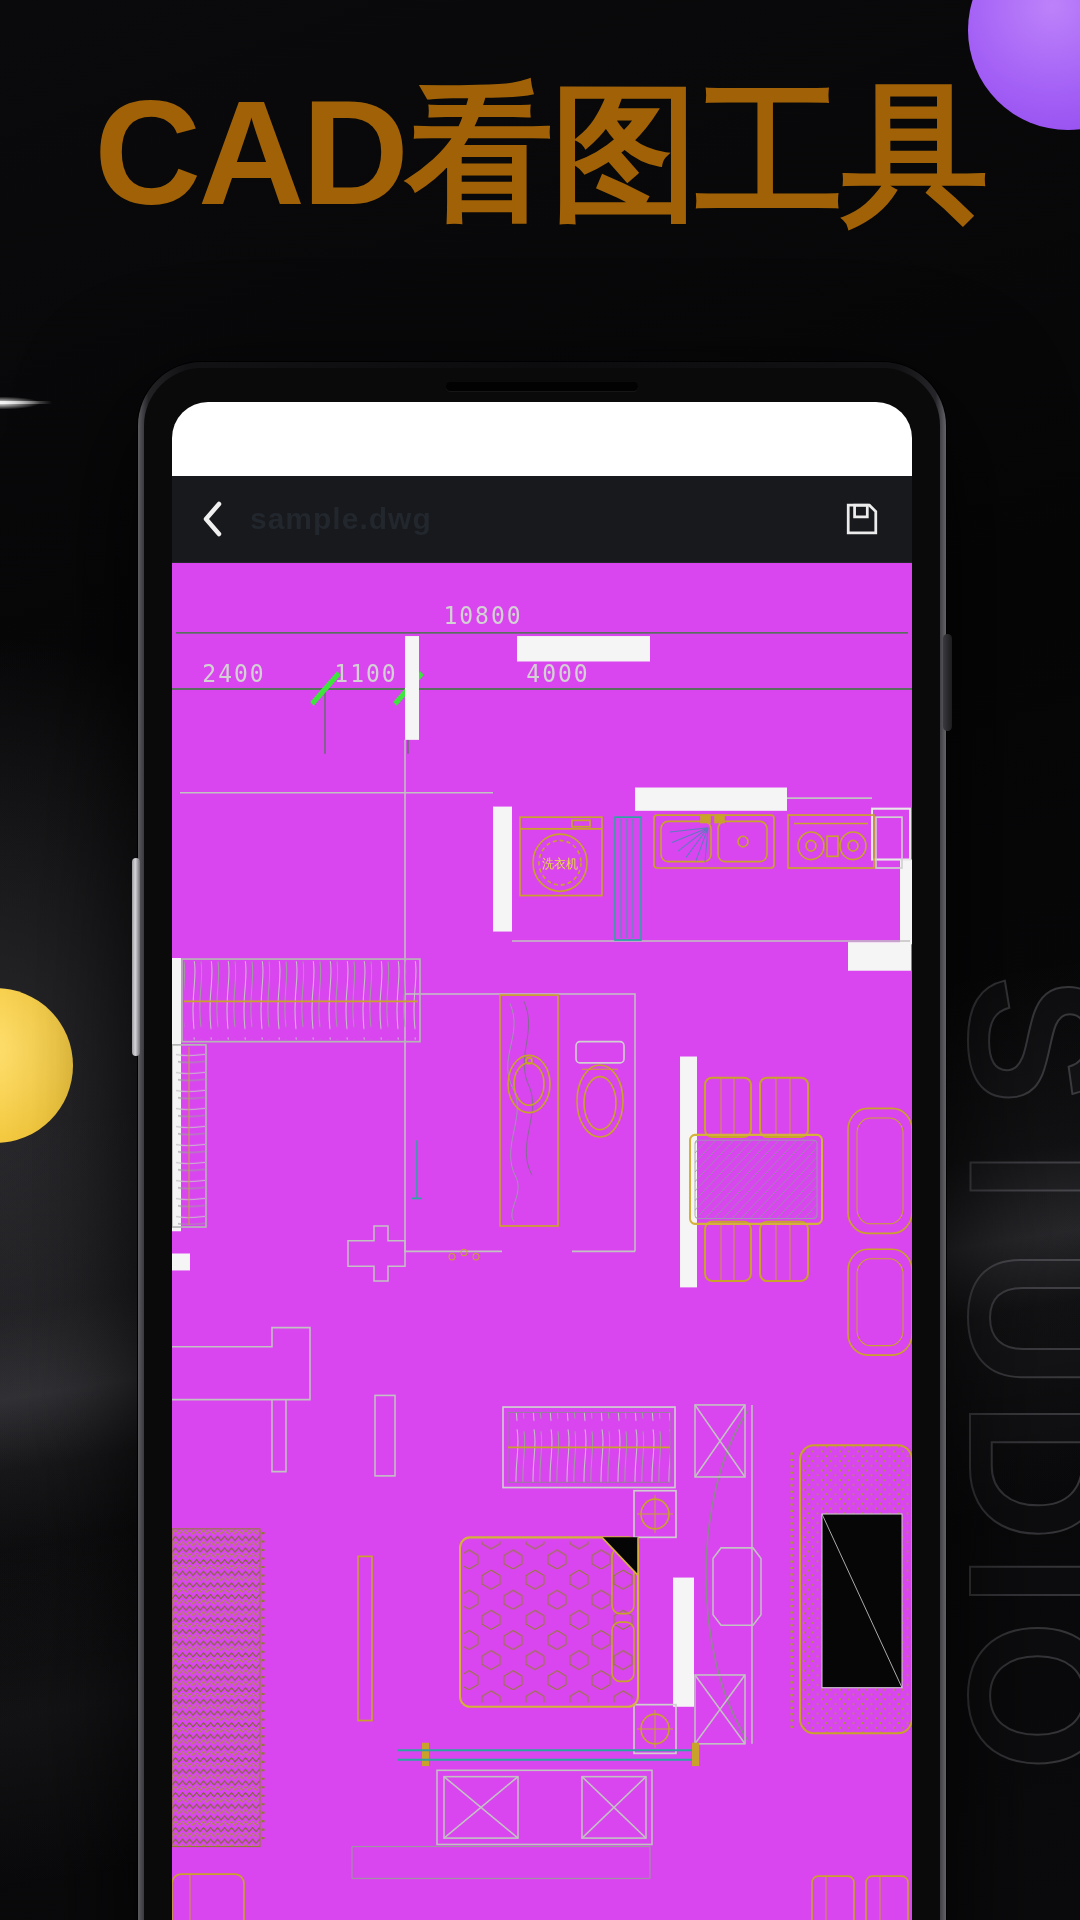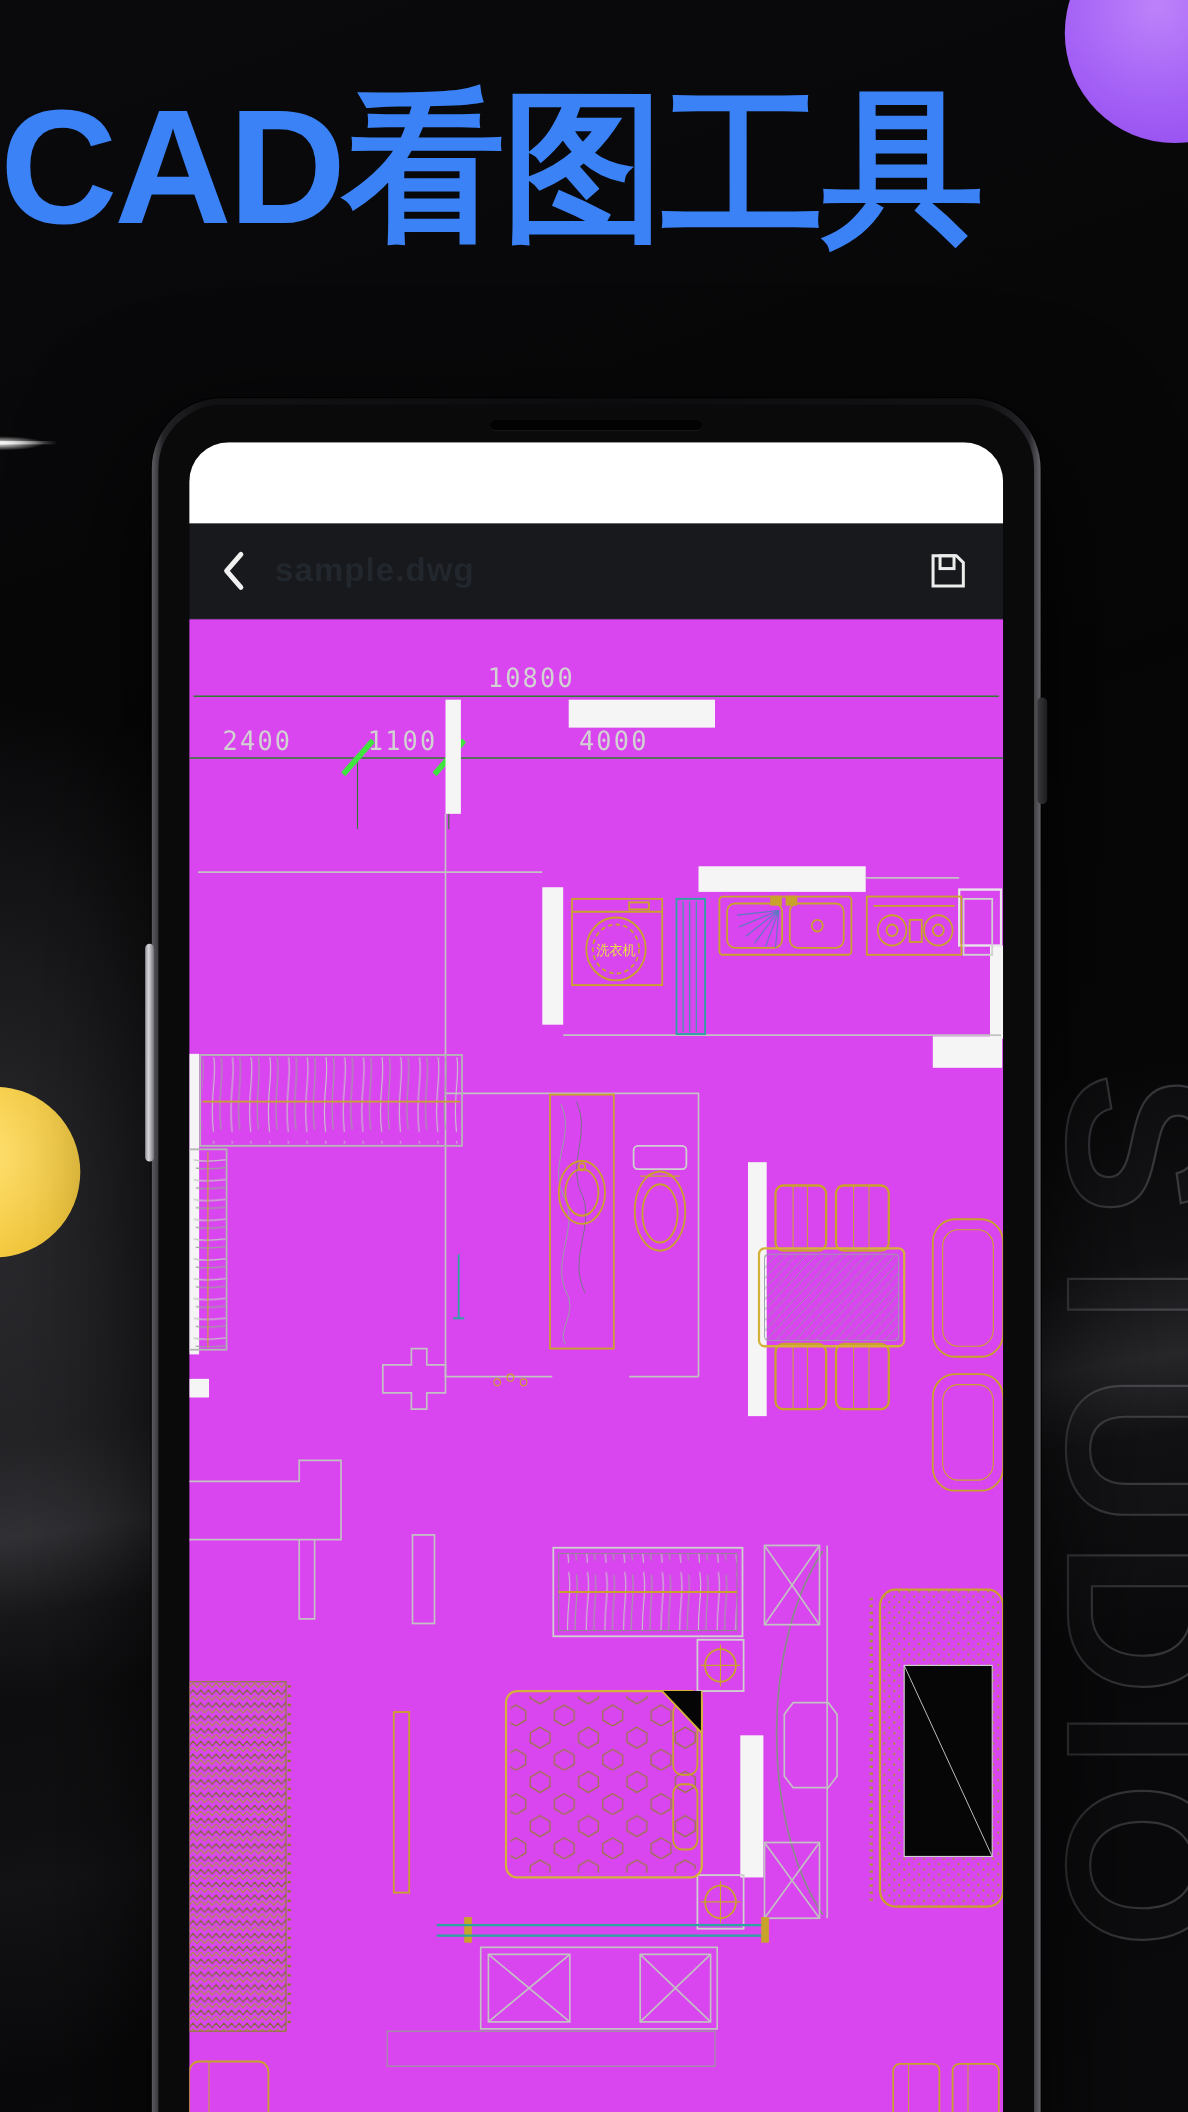--- a/index.html
+++ b/index.html
@@ -19,22 +19,22 @@
     font-size:195px;font-weight:700;letter-spacing:12px;color:#0d0d0f;
     -webkit-text-stroke:2px #36363a;user-select:none;}
   .circle-purple{position:absolute;right:-88px;top:-70px;width:200px;height:200px;border-radius:50%;
     background:radial-gradient(circle at 42% 38%,#bd82fa 0%,#a25ef5 55%,#8f46ec 100%);}
   .circle-yellow{position:absolute;left:-82px;top:988px;width:155px;height:155px;border-radius:50%;
     background:radial-gradient(circle at 45% 40%,#ffe070,#f4c93e 75%,#edb92e 100%);}
   .flare{position:absolute;left:0;top:392px;width:60px;height:22px;
     background:radial-gradient(ellipse 56px 9px at 0% 50%,rgba(255,255,255,.95),rgba(255,255,255,0) 72%);}
   .flare-line{position:absolute;left:0;top:9px;width:52px;height:3px;
     background:linear-gradient(to right,#f4f4f4,rgba(255,255,255,0));}
-  .title{position:absolute;top:72px;left:0;width:100%;font-size:148px;
-    font-weight:900;color:#3b82f6;letter-spacing:-3px;line-height:1.1;}
+  .title{position:absolute;top:72px;left:0;width:100%;text-align:center;font-size:148px;
+    font-weight:900;color:#a16207;letter-spacing:-3px;line-height:1.1;}
   .phone{position:absolute;left:138px;top:362px;width:808px;height:1700px;border-radius:64px;
     background:linear-gradient(90deg,#5a5a5f 0,#222225 1.3%,#121214 6%,#0c0c0e 50%,#121214 94%,#26262a 98.7%,#636368 100%);
     box-shadow:0 0 0 1px #000,0 40px 120px rgba(0,0,0,.85);}
   .bezel{position:absolute;inset:6px;border-radius:58px;background:#0a0a0b;}
   .speaker{position:absolute;top:14px;left:50%;transform:translateX(-50%);width:192px;height:9px;
     border-radius:5px;background:#020203;box-shadow:0 1px 0 rgba(255,255,255,.05);}
   .vol{position:absolute;left:-6px;top:496px;width:8px;height:198px;border-radius:4px;
     background:linear-gradient(to right,#9a9a9e,#d6d6da 40%,#707074);}
   .pwr{position:absolute;right:-6px;top:272px;width:9px;height:97px;border-radius:5px;
     background:linear-gradient(to right,#3a3a3e,#1c1c1f);}

